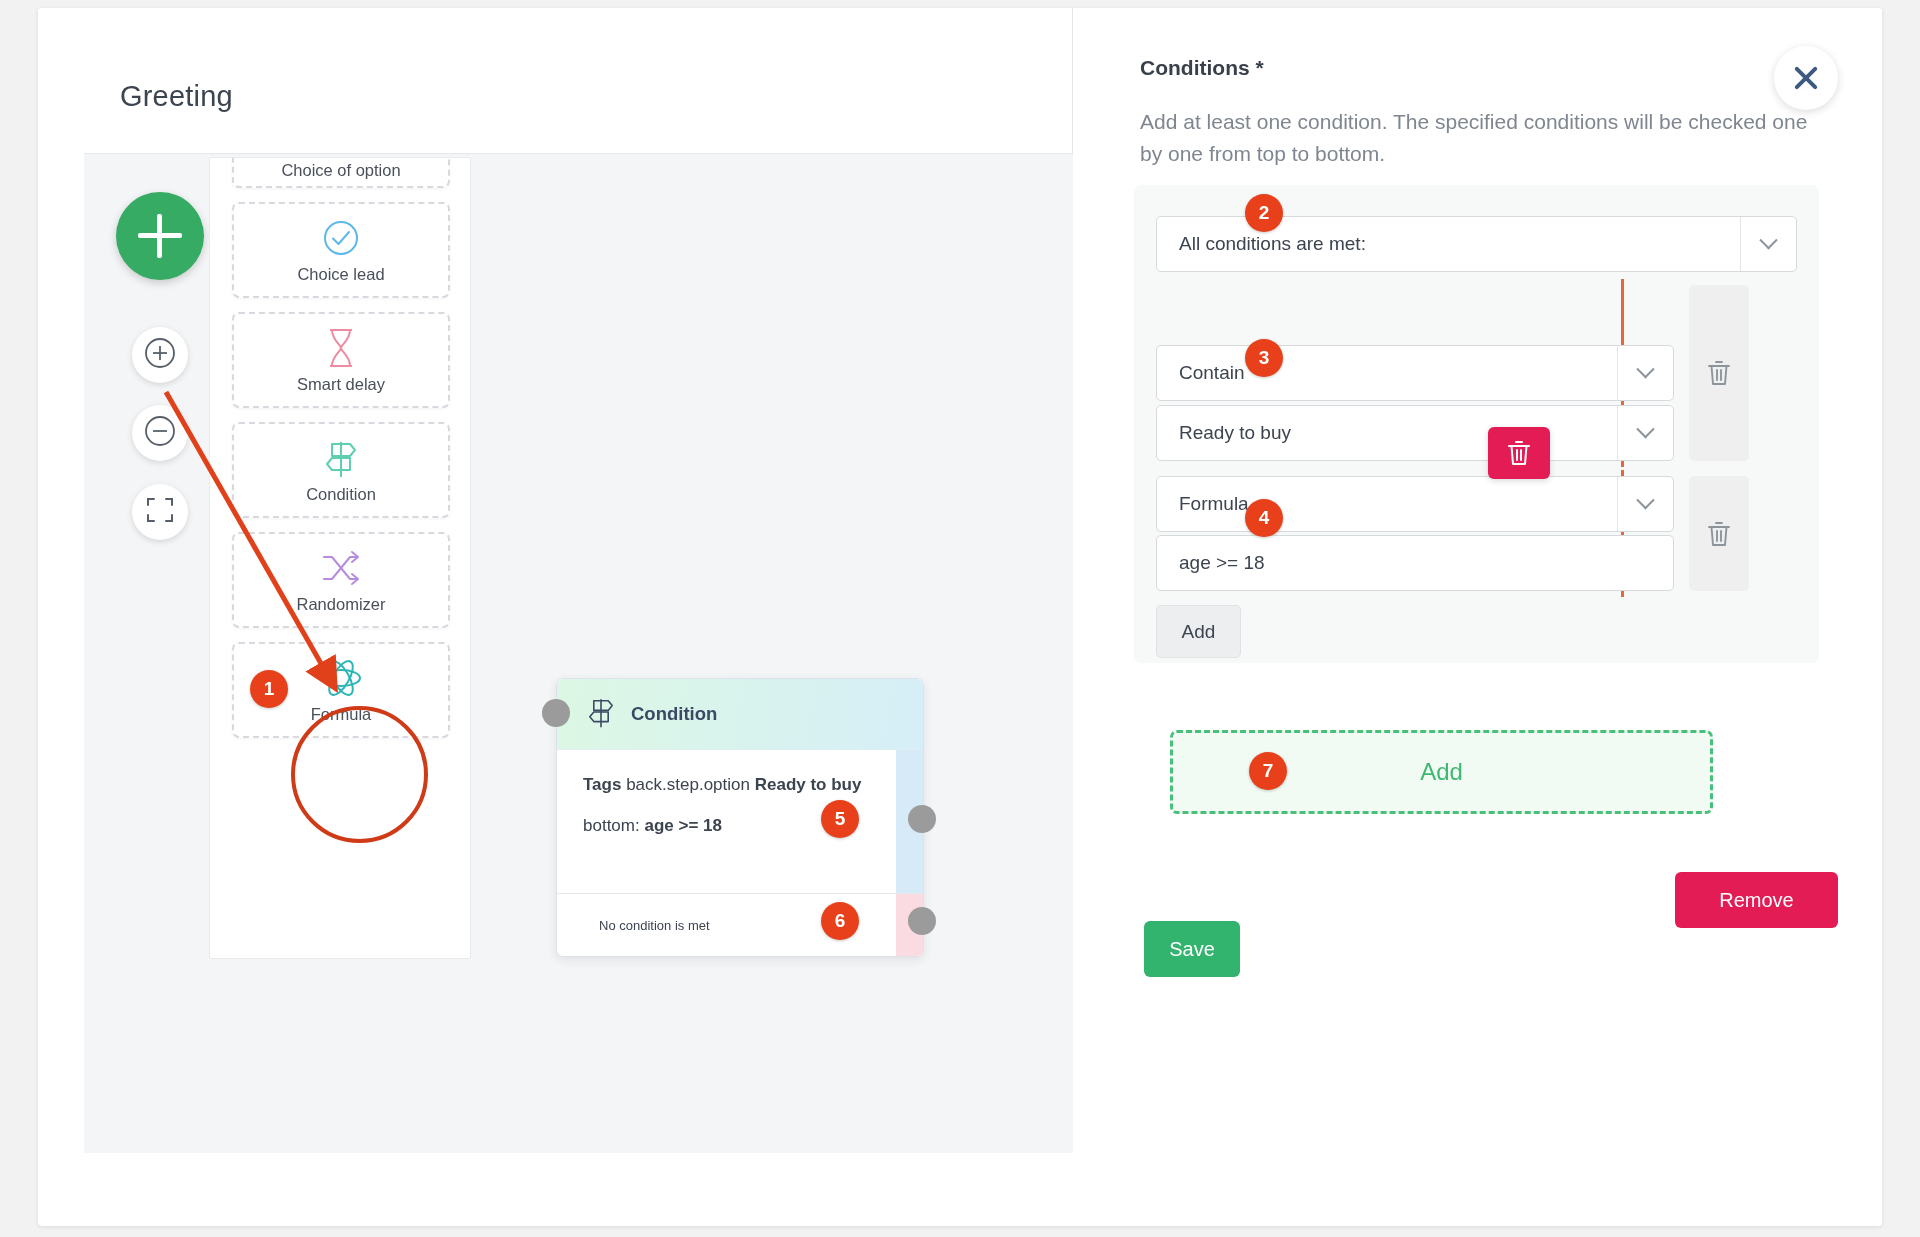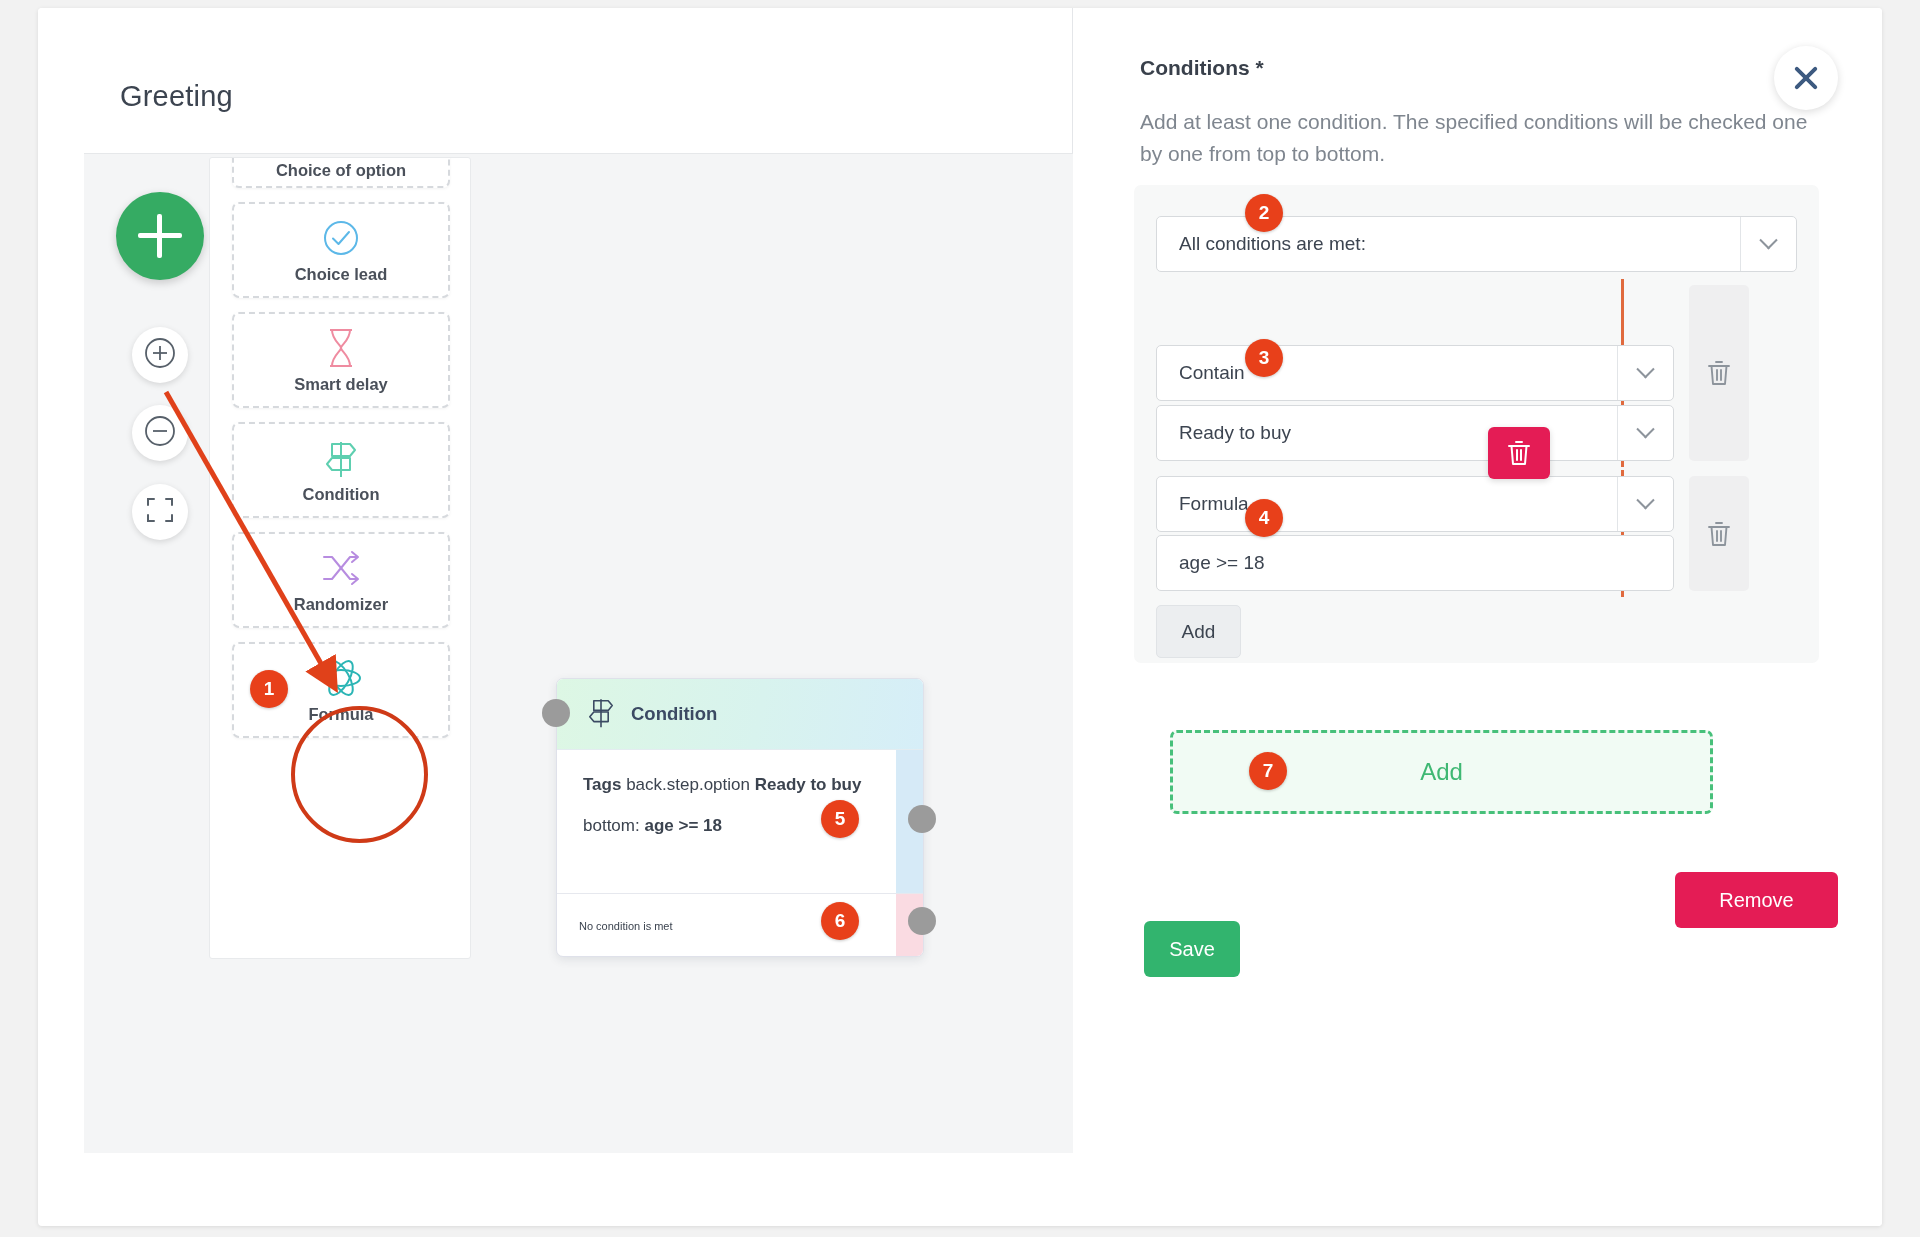--- a/index.html
+++ b/index.html
@@ -82,21 +82,20 @@
 
   
   .palette {
     position: absolute;
     left: 125px; top: 3px;
     width: 262px; height: 802px;
     background: #ffffff;
     border: 1px solid #e8eaec;
     border-radius: 3px;
     overflow: hidden;
-    font-weight: bold;
   }
   .palette-inner { position: absolute; left: 0; top: -38px; width: 262px; }
   .pal-item {
     position: relative;
     margin: 14px 22px;
     height: 96px;
     border: 2px dashed #d6d9dd;
     border-radius: 7px;
     background: #fff;
     display: flex; flex-direction: column;
@@ -162,22 +161,22 @@
     height: 143px;
   }
   .node-body .line1 { font-size: 17px; color: #3c4450; line-height: 1.58; }
   .node-body .line2 { font-size: 17px; color: #3c4450; margin-top: 17px; }
   .node-body b { font-weight: 700; }
   .node-foot {
     position: relative;
     height: 64px;
     border-top: 1px solid #e6e8ee;
     display: flex; align-items: center;
-    padding-left: 22px;
-    font-size: 11px; color: #3c4450;
+    padding-left: 42px;
+    font-size: 13px; color: #3c4450;
   }
   .strip {
     position: absolute; right: 0;
     width: 27px;
   }
   .strip-blue { top: 71px; height: 143px; background: #d6eaf7; }
   .strip-pink { top: 214px; height: 64px; background: #fadbe2; }
 
   .port {
     position: absolute;

